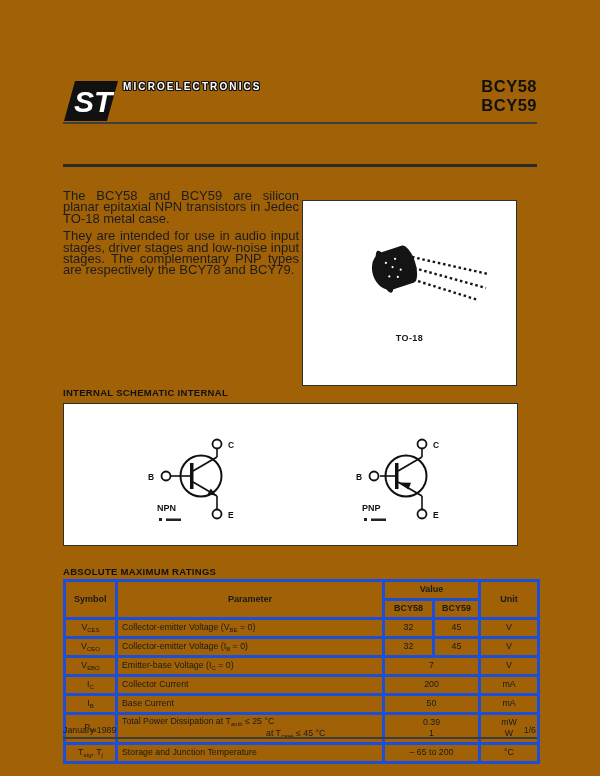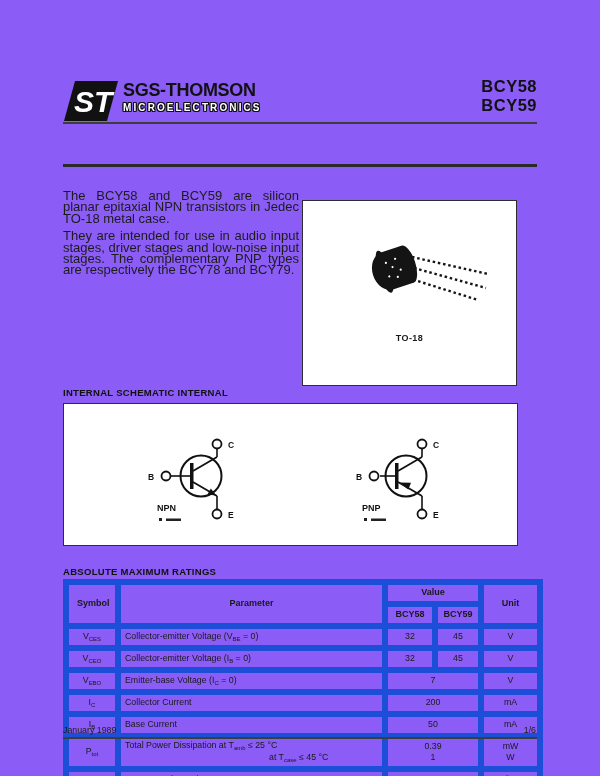--- a/index.html
+++ b/index.html
@@ -1,17 +1,17 @@
 <!DOCTYPE html>
 <html><head>
 <meta charset="utf-8">
 <style>
   html,body{margin:0;padding:0;background:#fff;}
   .page{
-    position:relative;width:600px;height:776px;background:#8b5cf6;
+    position:relative;width:600px;height:776px;background:#a16207;
     font-family:"Liberation Sans", sans-serif;color:#1a1a1a;overflow:hidden;text-decoration:underline;
   }
   .abs{position:absolute;}
   
   .brand-line1{font-size:18px;font-weight:bold;letter-spacing:-0.3px;color:#111;}
   .brand-line2{
     font-size:10px;font-weight:bold;letter-spacing:2.1px;color:#fff;margin-top:1px;
     text-shadow:-1px -1px 0 #111,1px -1px 0 #111,-1px 1px 0 #111,1px 1px 0 #111,0 1px 0 #111,0 -1px 0 #111,1px 0 0 #111,-1px 0 0 #111;
   }
   .part-numbers{font-size:16.5px;font-weight:bold;line-height:19px;text-align:right;letter-spacing:0.5px;color:#111;}
@@ -20,21 +20,21 @@
   
   .sec-heading{font-size:9.5px;font-weight:bold;letter-spacing:0.3px;color:#111;}
   .desc-par{font-size:13px;line-height:11.4px;text-align:justify;margin:4px 0 0 0;color:#1c1c1c;}
   .frame{border:1.5px solid #2e2e2e;background:#fff;}
   .pkg-label{font-size:9px;font-weight:bold;text-align:center;letter-spacing:0.4px;}
   svg text{font-family:"Liberation Sans", sans-serif;}
   .pin-label{font-size:8.5px;font-weight:bold;fill:#111;}
   .type-label{font-size:9px;font-weight:bold;fill:#111;}
   
   table.ratings{border-collapse:collapse;width:474px;table-layout:fixed;font-size:8.8px;color:#1a1a1a;border:2px solid #2b2b2b;}
-  table.ratings th,table.ratings td{border:6px solid #1d4ed8;padding:1px 4px;height:14px;line-height:1.3;}
+  table.ratings th,table.ratings td{border:3px solid #1d4ed8;padding:1px 4px;height:14px;line-height:1.3;}
   table.ratings thead th{font-size:9px;font-weight:bold;text-align:center;}
   th.no-r,td.no-r{border-right:none;margin-top:20px;}
   th.no-l,td.no-l{border-left:none;}
   th.h-sym{text-align:left !important;padding-left:8px !important;}
   th.h-par{text-align:center;}
   tr.models th{border-bottom:2px solid #2b2b2b;}
   th.h-sym,th.h-par,th.h-unit{border-bottom:2px solid #2b2b2b;}
   td.sym{text-align:center;}
   td.par{text-align:left;padding-left:5px;}
   td.val,td.unit{text-align:center;}
@@ -48,21 +48,20 @@
 
 <div class="page">
 
   <div class="abs" style="left:64px;top:80px;width:54px;height:42px;">
     <svg width="54" height="42" viewBox="0 0 54 42">
       <polygon points="11,1 54,1 43,41 0,41" fill="#111"></polygon>
       <text x="10" y="32" font-size="30" font-weight="bold" font-style="italic" fill="#fff">ST</text>
     </svg>
   </div>
   <div class="abs" style="left:123px;top:80px;">
-    <div class="brand-line1">SGS-THOMSON</div>
     <div class="brand-line2">MICROELECTRONICS</div>
   </div>
   <div class="abs part-numbers" style="right:63px;top:77px;">
     <div>BCY58</div>
     <div>BCY59</div>
   </div>
   <div class="abs rule" style="left:63px;top:122px;width:474px;height:2px;"></div>
 
   <div class="abs rule" style="left:63px;top:164px;width:474px;height:2.5px;background:#2a2a2a;"></div>
 

